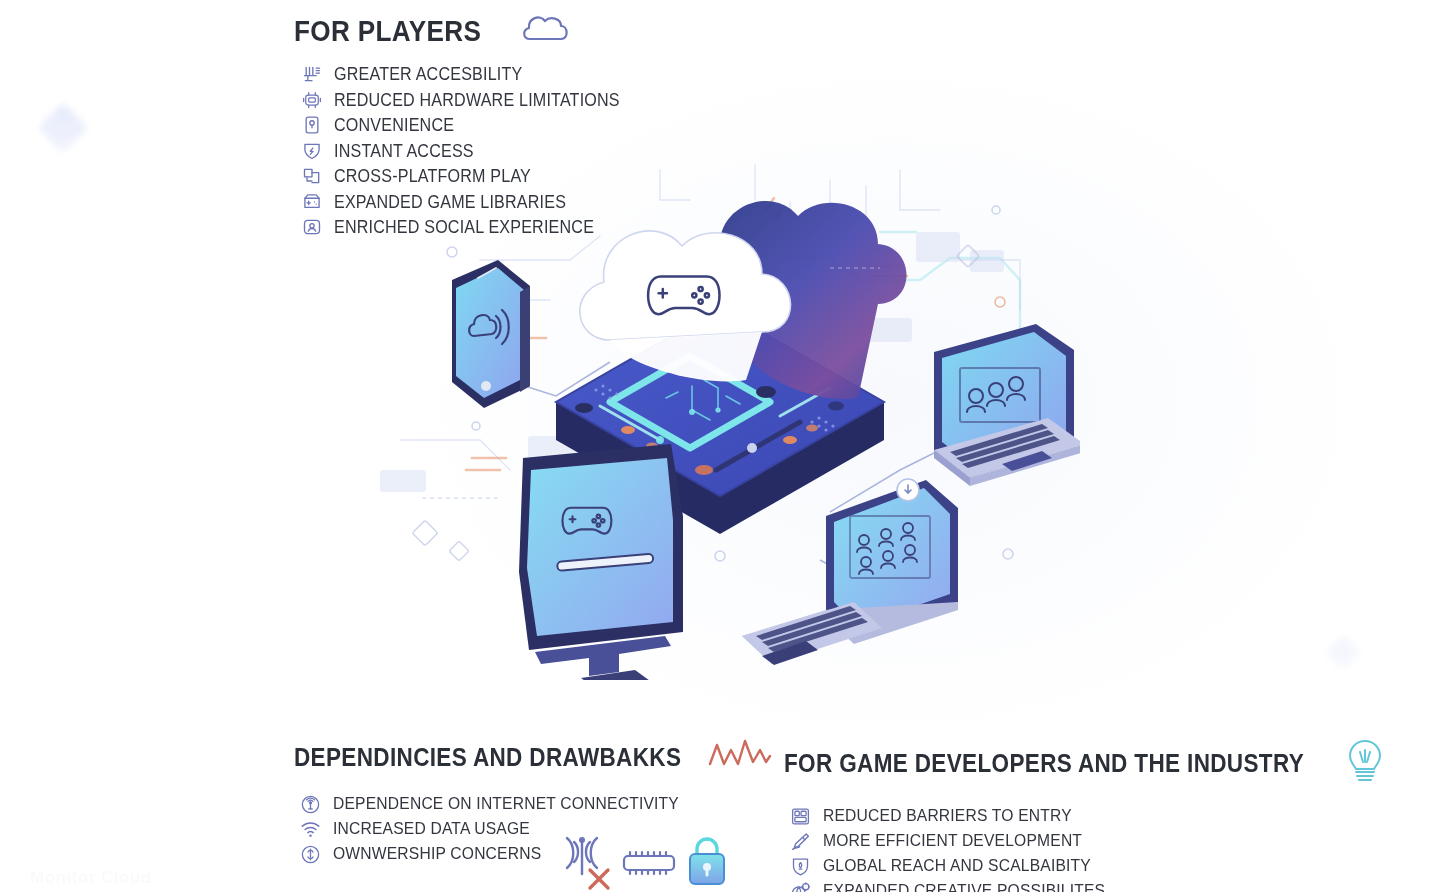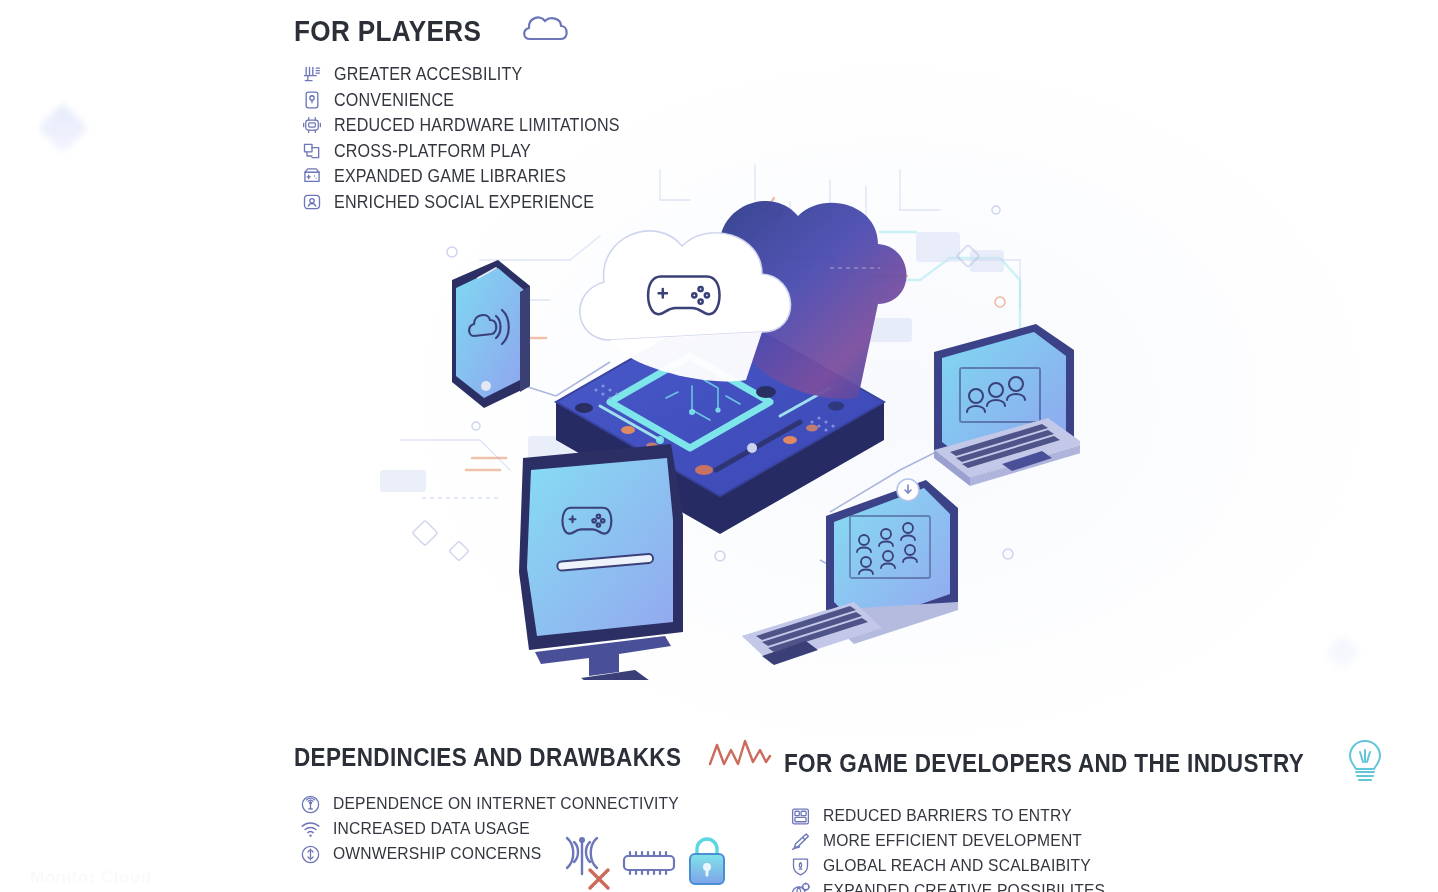--- a/index.html
+++ b/index.html
@@ -128,37 +128,46 @@
               <path d="M3 14h14"></path>
               <path d="M7 14v5"></path>
               <path d="M4 20h8"></path>
             <path d="M17 5h4M17 8h4M17 11h4"></path>
           </svg>
         </span>
         <span class="li-text">GREATER ACCESBILITY</span>
       </li>
       <li>
         <span class="li-ico">
+          <svg viewBox="0 0 24 24" fill="none" stroke="currentColor" stroke-width="1.5" stroke-linecap="round" stroke-linejoin="round">
+            <rect x="4.5" y="6" width="15" height="12" rx="3"></rect>
+            <rect x="8" y="9.5" width="8" height="5" rx="1.2"></rect>
+            <path d="M2 10v4M22 10v4M8 3v3M16 3v3M8 18v3M16 18v3"></path>
+          </svg>
+        </span>
+        <span class="li-text">REDUCED HARDWARE LIMITATIONS</span>
+      </li>
+      <li>
+        <span class="li-ico">
           <svg viewBox="0 0 24 24" fill="none" stroke="currentColor" stroke-width="1.6" stroke-linecap="round" stroke-linejoin="round">
             <rect x="5" y="2.5" width="14" height="19" rx="2.5"></rect>
             <circle cx="12" cy="9.5" r="2.6"></circle>
               <path d="M12 12.1v3.2"></path>
           </svg>
         </span>
         <span class="li-text">CONVENIENCE</span>
       </li>
       <li>
         <span class="li-ico">
-          <svg viewBox="0 0 24 24" fill="none" stroke="currentColor" stroke-width="1.5" stroke-linecap="round" stroke-linejoin="round">
-            <rect x="4.5" y="6" width="15" height="12" rx="3"></rect>
-            <rect x="8" y="9.5" width="8" height="5" rx="1.2"></rect>
-            <path d="M2 10v4M22 10v4M8 3v3M16 3v3M8 18v3M16 18v3"></path>
-          </svg>
-        </span>
-        <span class="li-text">REDUCED HARDWARE LIMITATIONS</span>
+          <svg viewBox="0 0 24 24" fill="none" stroke="currentColor" stroke-width="1.6" stroke-linecap="round" stroke-linejoin="round">
+            <path d="M3.5 4h17v6c0 5.5-4.3 9-8.5 11C7.8 19 3.5 15.5 3.5 10Z"></path>
+            <path d="M13 8.5 9.8 12.4h3.4L10 16"></path>
+          </svg>
+        </span>
+        <span class="li-text">INSTANT ACCESS</span>
       </li>
       <li>
         <span class="li-ico">
           <svg viewBox="0 0 24 24" fill="none" stroke="currentColor" stroke-width="1.6" stroke-linecap="round" stroke-linejoin="round">
             <path d="M3 4h9v9H3z"></path>
               <path d="M12 8h8v12h-8"></path>
               <path d="M6 13v5h6"></path>
           </svg>
         </span>
         <span class="li-text">CROSS-PLATFORM PLAY</span>

